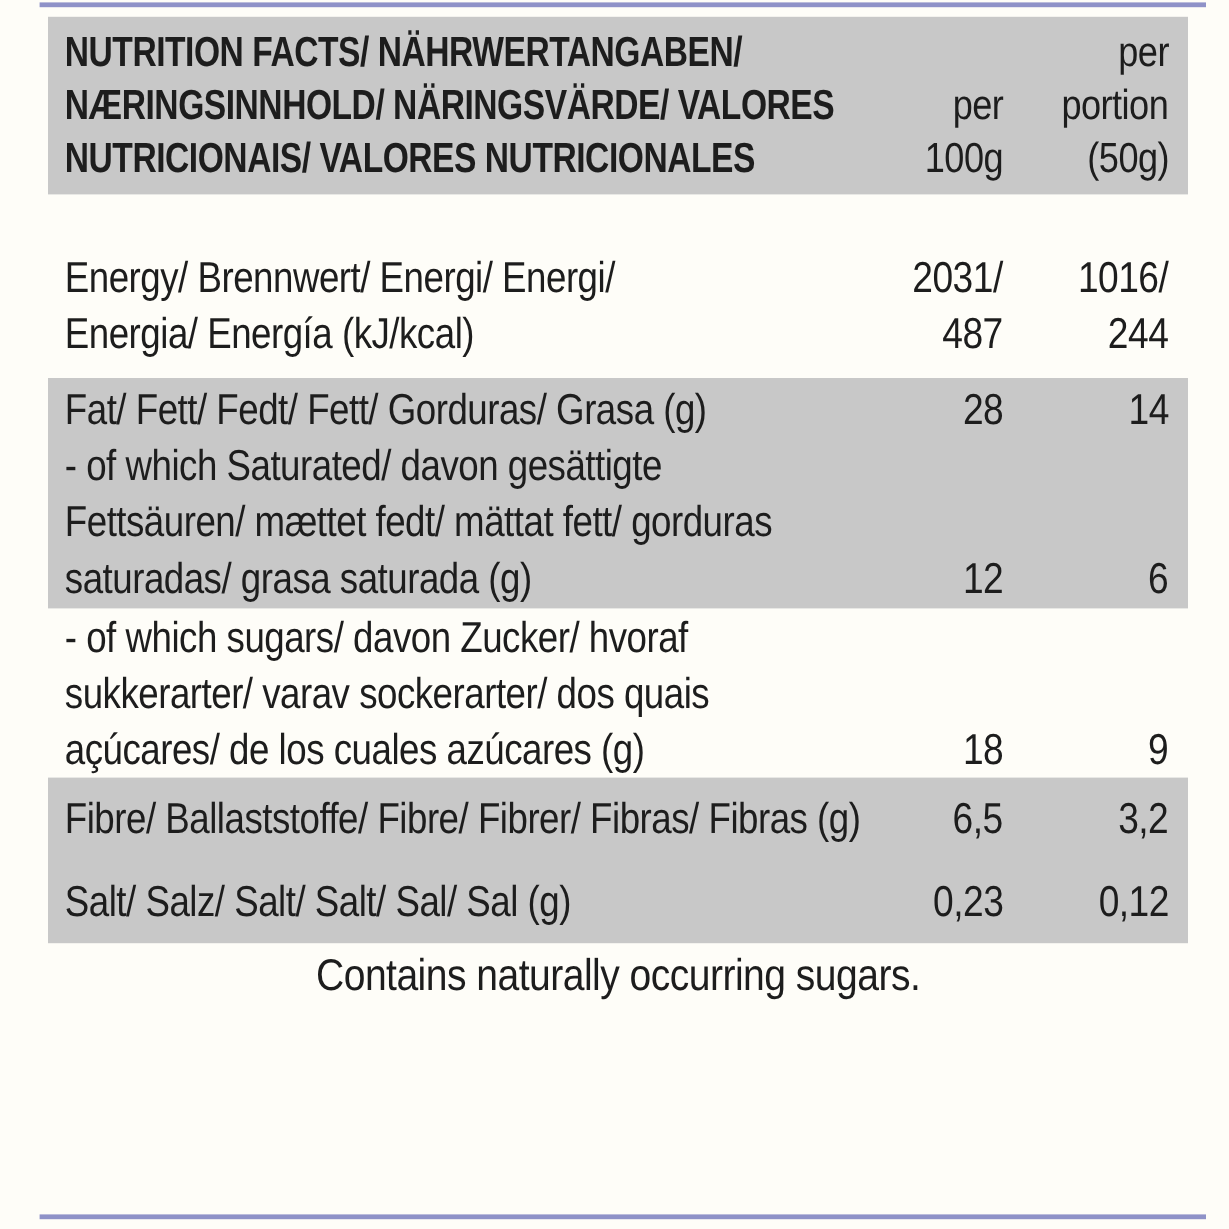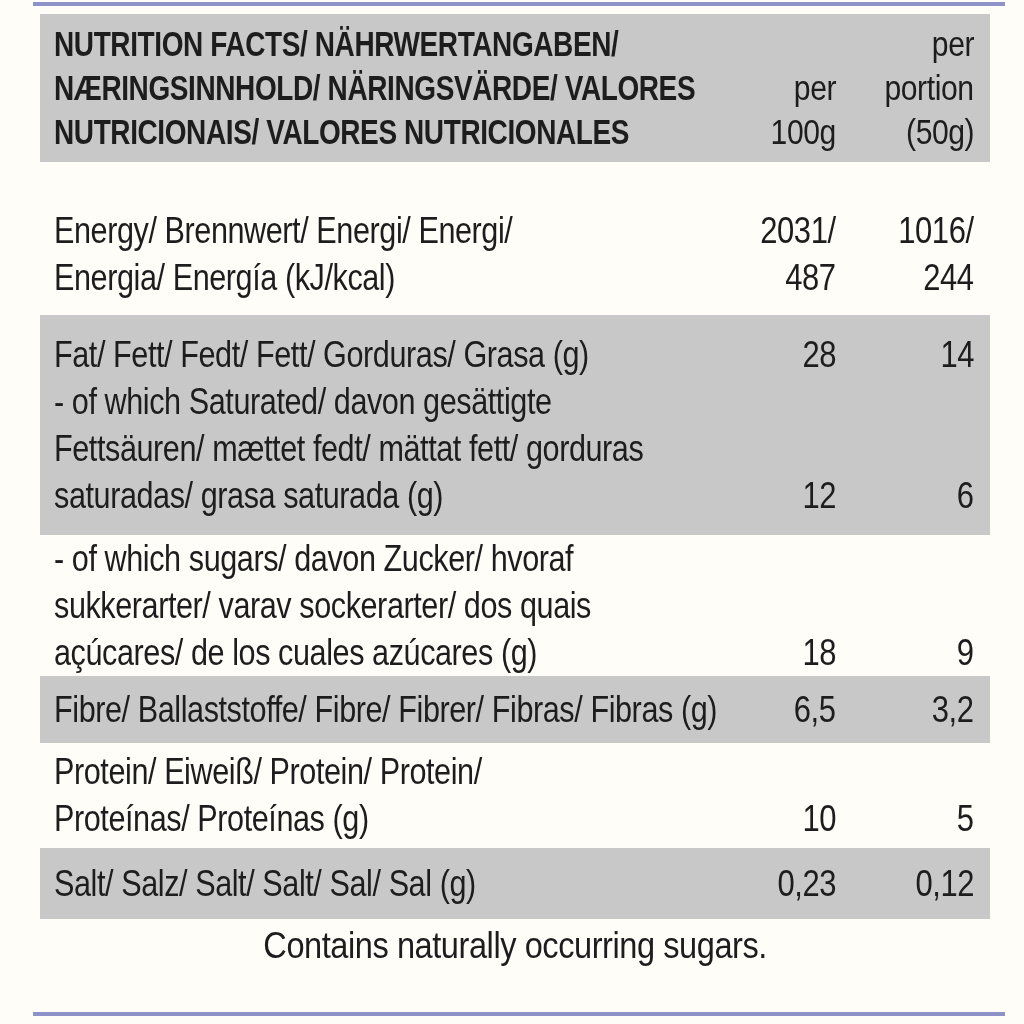--- a/index.html
+++ b/index.html
@@ -41,21 +41,21 @@
     font-size: 36px; letter-spacing: -0.5px; white-space: nowrap;
     transform: scaleX(0.86); transform-origin: right center;
   }
   .header .v1, .header .v2 { font-size: 35px; font-weight: 400; }
   .v1 { right: 154px; }
   .v2 { right: 16px; }
 
   
   .header            { padding: 8px 0; }
   .sec-energy        { padding: 8px 0 14px; margin-top: 37px; }
-  .sec-fat           { padding: 16px 0; text-decoration: underline; }
+  .sec-fat           { padding: 2px 0; text-decoration: underline; }
   .sec-carbohydrate  { padding: 0; }
   .sec-fibre         { padding: 10px 0; }
   .sec-protein       { padding: 5px 0 6px; }
   .sec-salt          { padding: 12px 0; }
 
   .footer {
     height: 54px; line-height: 54px; text-align: center;
   }
   .footer span {
     display: inline-block; font-size: 37px; letter-spacing: -0.5px;
@@ -145,32 +145,20 @@
     </div>
 
     <div class="section shaded sec-fibre">
       <div class="line">
         <span class="label">Fibre/ Ballaststoffe/ Fibre/ Fibrer/ Fibras/ Fibras (g)</span>
         <span class="v1">6,5</span>
         <span class="v2">3,2</span>
       </div>
     </div>
 
-    <div class="section sec-protein">
-      <div class="line">
-        <span class="label">Protein/ Eiweiß/ Protein/ Protein/</span>
-        <span class="v1"></span>
-        <span class="v2"></span>
-      </div>
-      <div class="line">
-        <span class="label">Proteínas/ Proteínas (g)</span>
-        <span class="v1">10</span>
-        <span class="v2">5</span>
-      </div>
-    </div>
 
     <div class="section shaded sec-salt">
       <div class="line">
         <span class="label">Salt/ Salz/ Salt/ Salt/ Sal/ Sal (g)</span>
         <span class="v1">0,23</span>
         <span class="v2">0,12</span>
       </div>
     </div>
 
     <div class="footer">

